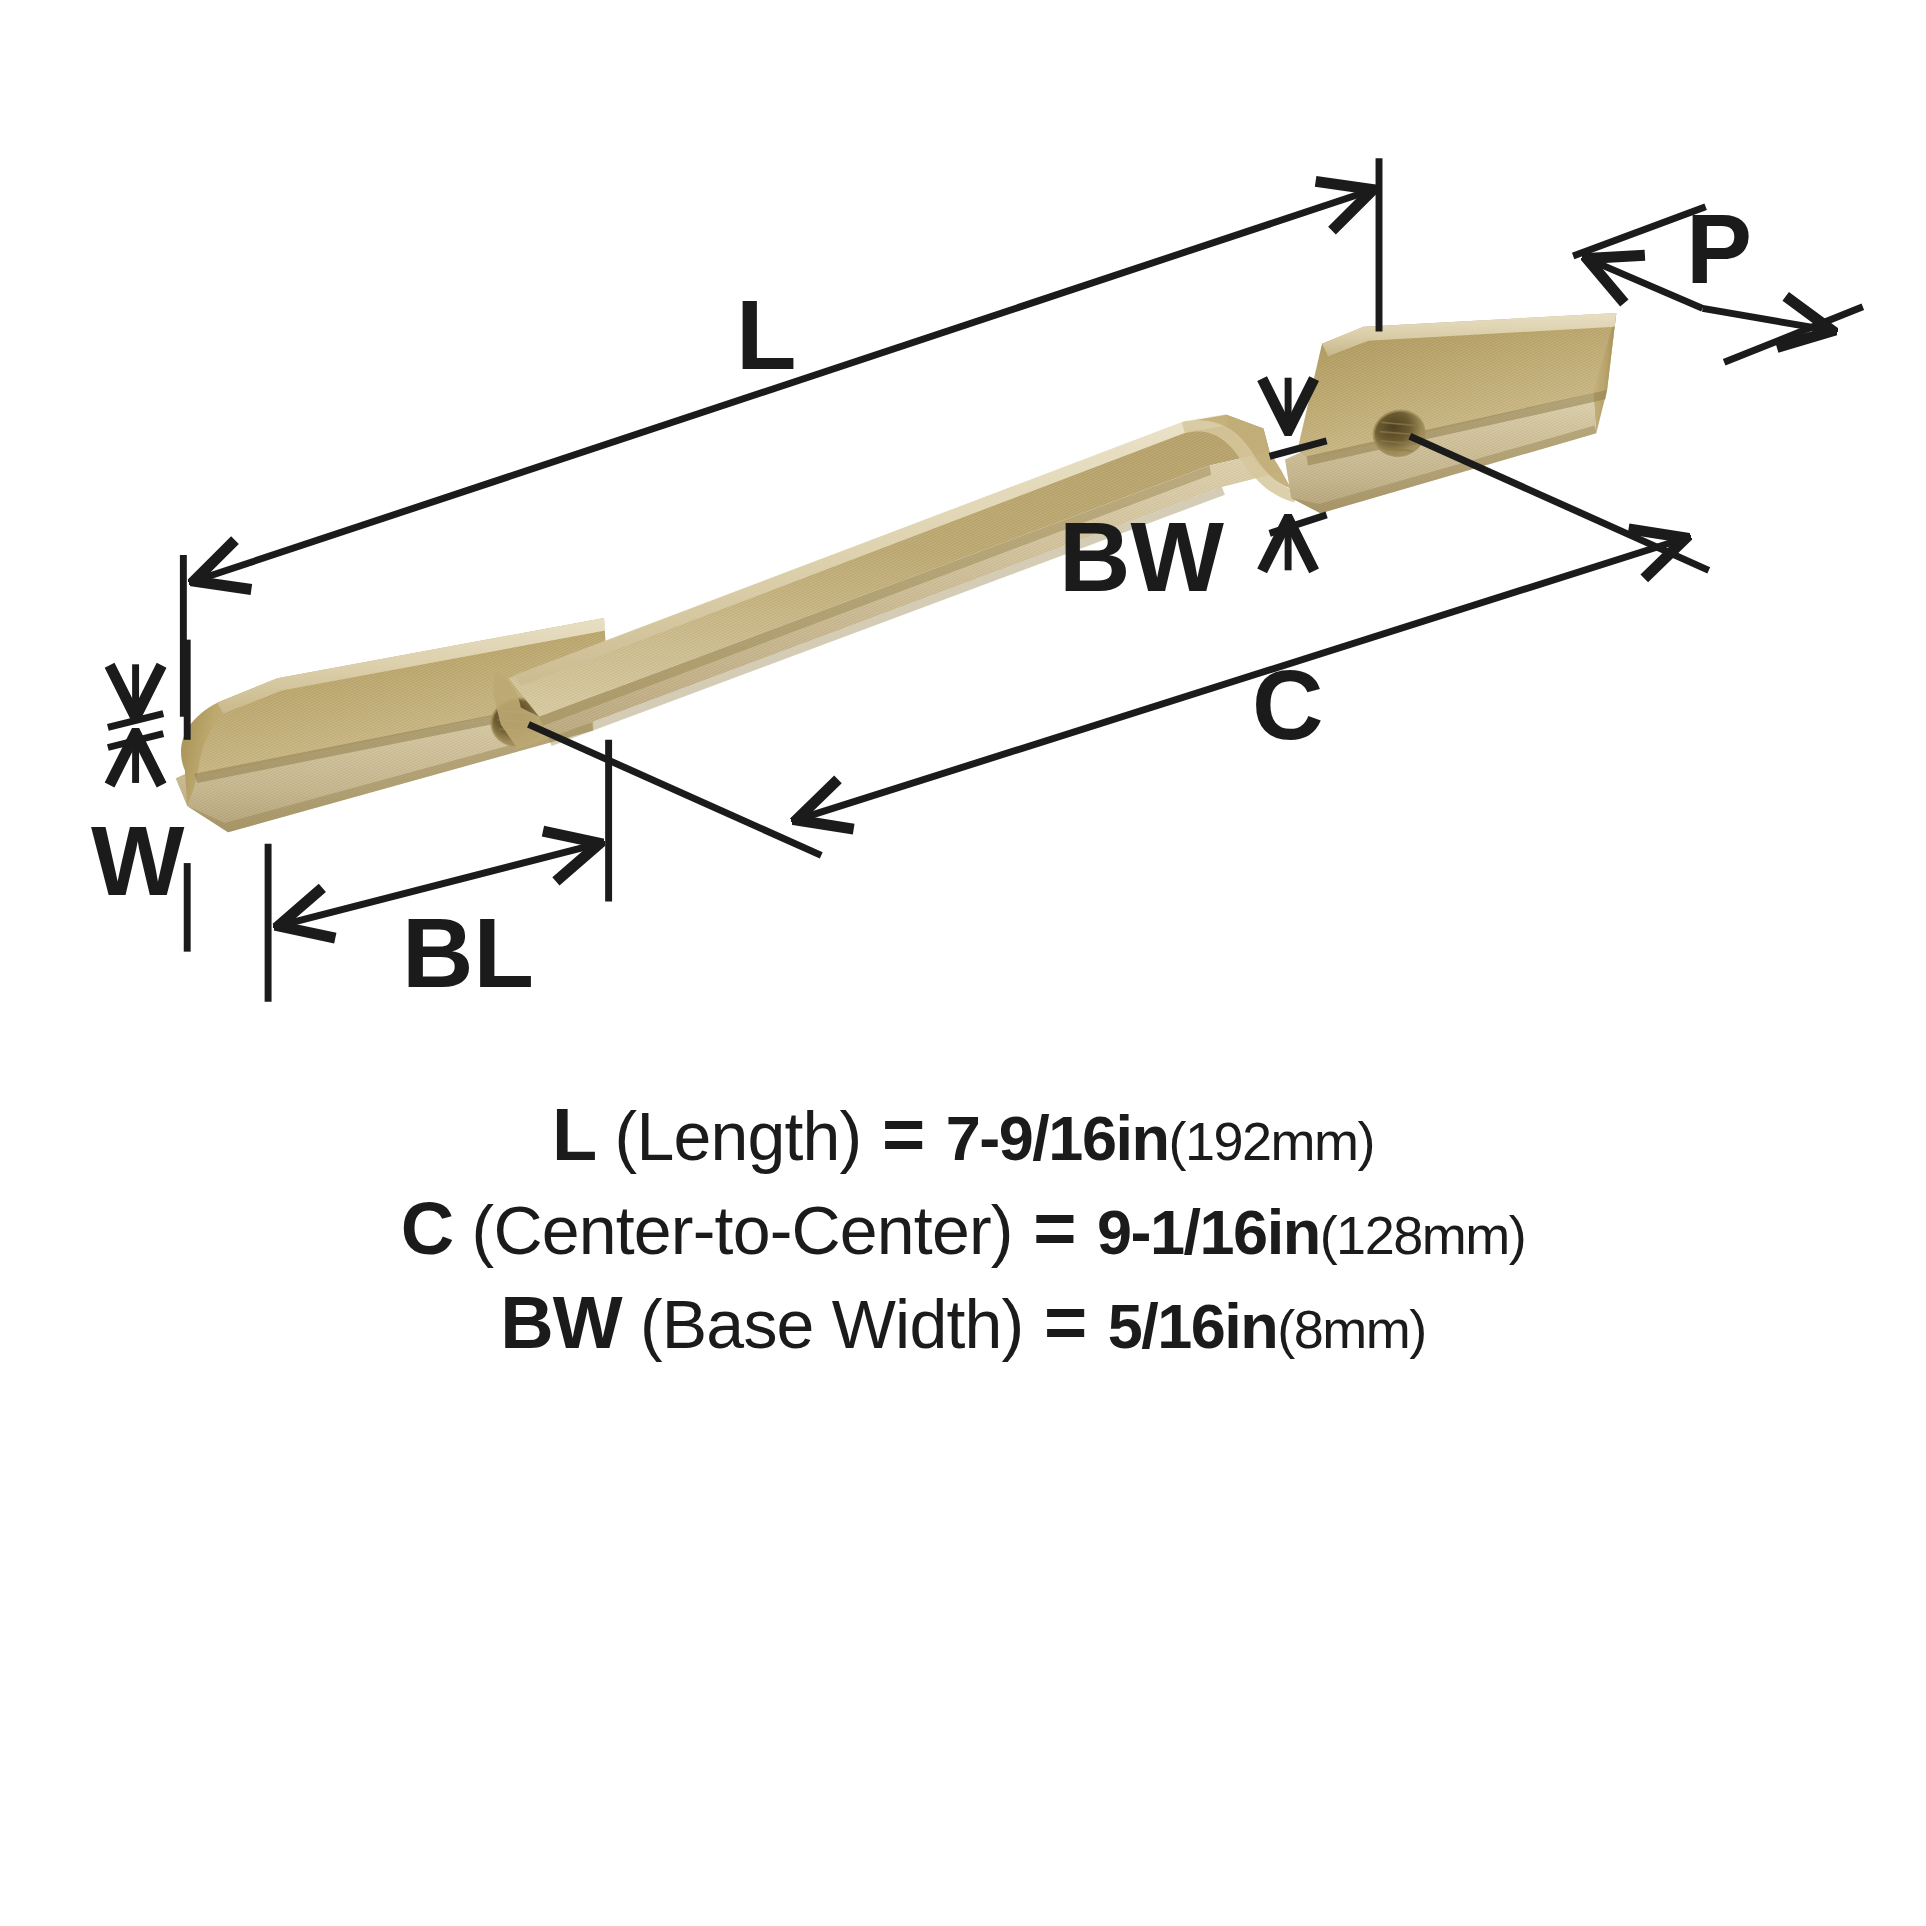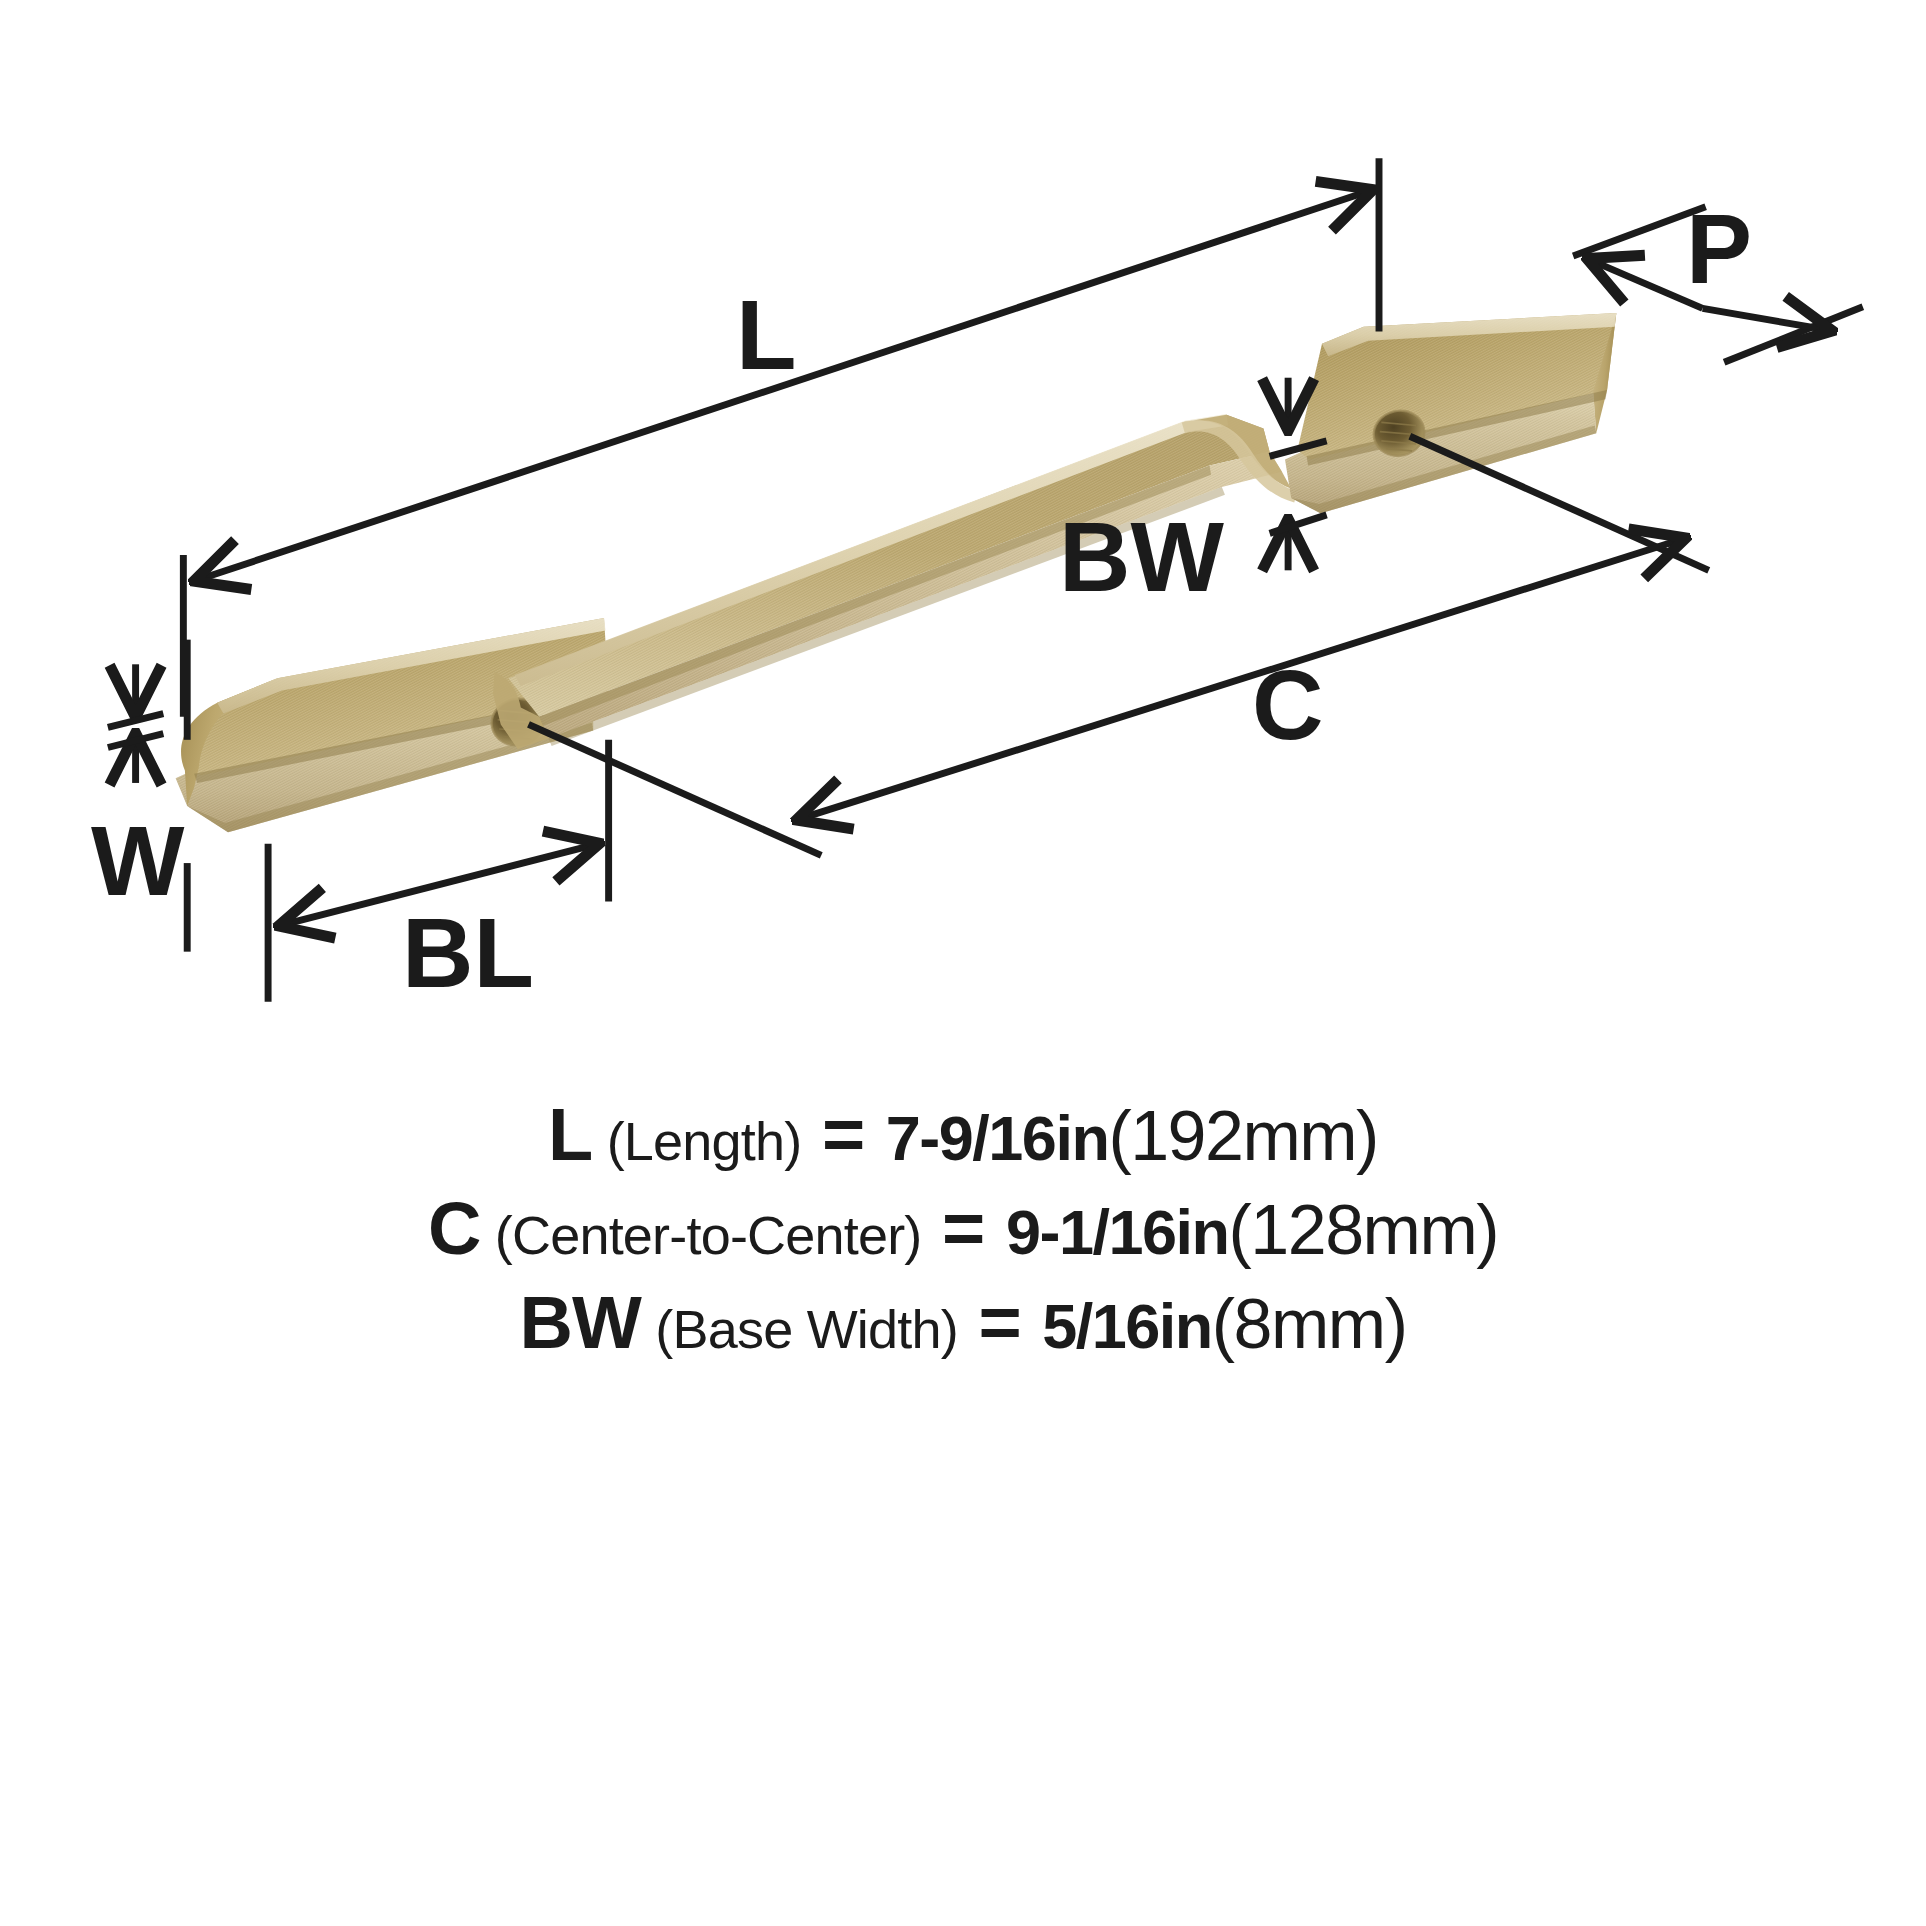--- a/index.html
+++ b/index.html
@@ -54,36 +54,36 @@
     line-height: 1.0;
     height: 94px;
   }
   .legend-row .abbr {
     font-weight: bold;
     font-size: 74px;
     letter-spacing: -0.8px;
   }
   .legend-row .name {
     font-weight: normal;
-    font-size: 54px;
+    font-size: 68px;
     letter-spacing: -0.8px;
     margin-top: 44px;
   }
   .legend-row .eq {
     font-weight: bold;
     font-size: 74px;
   }
   .legend-row .val-in {
     font-weight: bold;
     font-size: 63px;
     letter-spacing: -1.5px;
   }
   .legend-row .val-mm {
     font-weight: normal;
-    font-size: 70px;
+    font-size: 54px;
     letter-spacing: -1.5px;
   }
 
   
   .dim-letter {
     position: absolute;
     color: #1b1b1b;
     font-weight: bold;
     font-size: 99px;
     line-height: 1;

